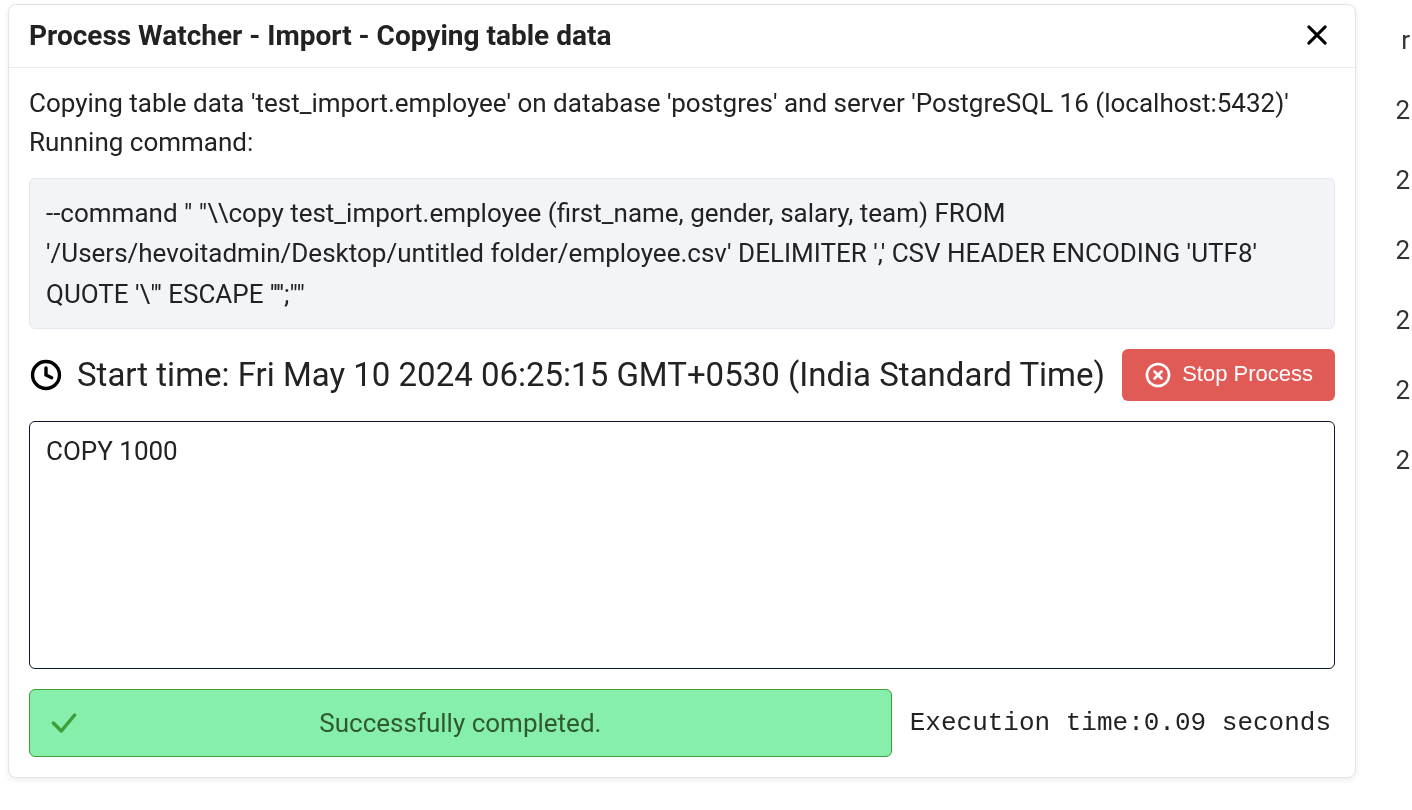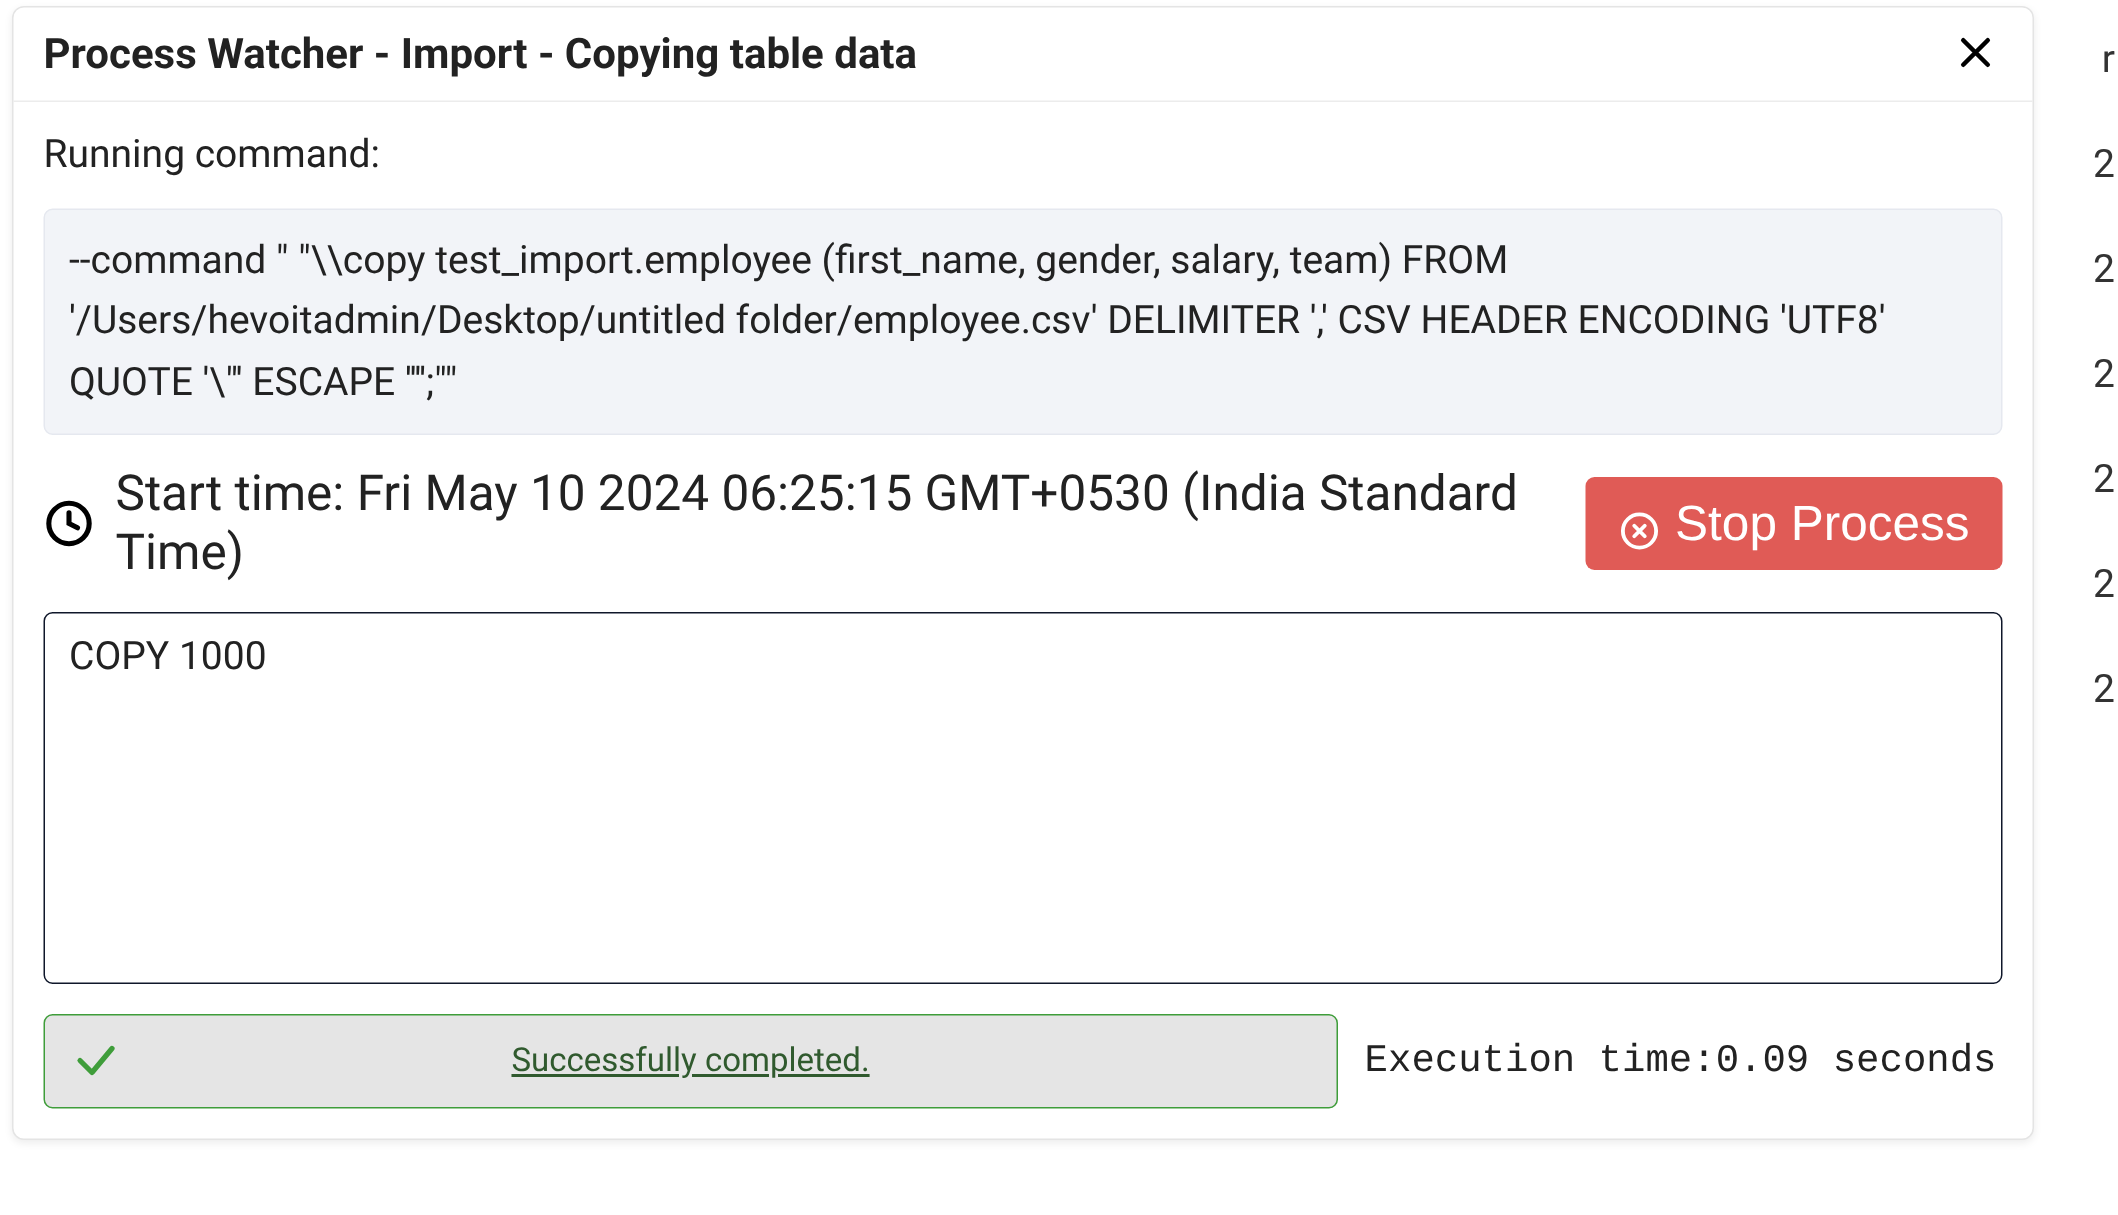--- a/index.html
+++ b/index.html
@@ -93,54 +93,53 @@
   .start-text {
     font-size: 33px;
     flex: 1;
   }
   .stop-btn {
     background: #e05b56;
     color: #fff;
     border: none;
     border-radius: 6px;
     padding: 12px 22px;
-    font-size: 33px;
-    display: flex;
-    align-items: flex-end;
+    font-size: 22px;
+    display: flex;
+    align-items: flex-start;
     gap: 10px;
     cursor: pointer;
   }
   .stop-btn svg { width: 28px; height: 28px; }
   .output-box {
     border: 1px solid #0f172a;
     border-radius: 6px;
     padding: 14px 16px;
     font-size: 26px;
     height: 248px;
     margin-bottom: 20px;
     overflow: auto;
   }
   .footer-row {
     display: flex;
     align-items: stretch;
     gap: 18px;
   }
   .success-box {
     flex: 1;
-    background: #e5e5e5;
+    background: #86efac;
     border: 1px solid #3f9d3a;
     border-radius: 6px;
     display: flex;
     align-items: center;
     justify-content: center;
     position: relative;
-    font-size: 22px;
+    font-size: 26px;
     color: #305a2e;
     padding: 18px;
-    text-decoration: underline;
   }
   .success-box .check {
     position: absolute;
     left: 18px;
     top: 50%;
     transform: translateY(-50%);
     display: flex;
     align-items: center;
   }
   .success-box .check svg { width: 32px; height: 32px; }
@@ -171,20 +170,21 @@
     <div class="dialog-title">Process Watcher - Import - Copying table data</div>
     <div class="close-btn">
       <svg viewBox="0 0 24 24">
         <path d="M5 5 L19 19 M19 5 L5 19" stroke="#000" stroke-width="2.6" fill="none" stroke-linecap="round"></path>
       </svg>
     </div>
   </div>
 
   <div class="dialog-body">
 
+    <p class="desc-line">Copying table data 'test_import.employee' on database 'postgres' and server 'PostgreSQL 16 (localhost:5432)'</p>
     <p class="running-cmd-label">Running command:</p>
 
     <div class="command-box">--command " "\\copy test_import.employee (first_name, gender, salary, team) FROM '/Users/hevoitadmin/Desktop/untitled folder/employee.csv' DELIMITER ',' CSV HEADER ENCODING 'UTF8' QUOTE '\"' ESCAPE '''';""</div>
 
     <div class="start-row">
       <span class="clock-wrap">
         <svg viewBox="0 0 24 24">
           <circle cx="12" cy="12" r="9.5" stroke="#000" stroke-width="2.4" fill="none"></circle>
           <path d="M12 7 L12 12 L16 14" stroke="#000" stroke-width="2.4" fill="none" stroke-linecap="round"></path>
         </svg>

